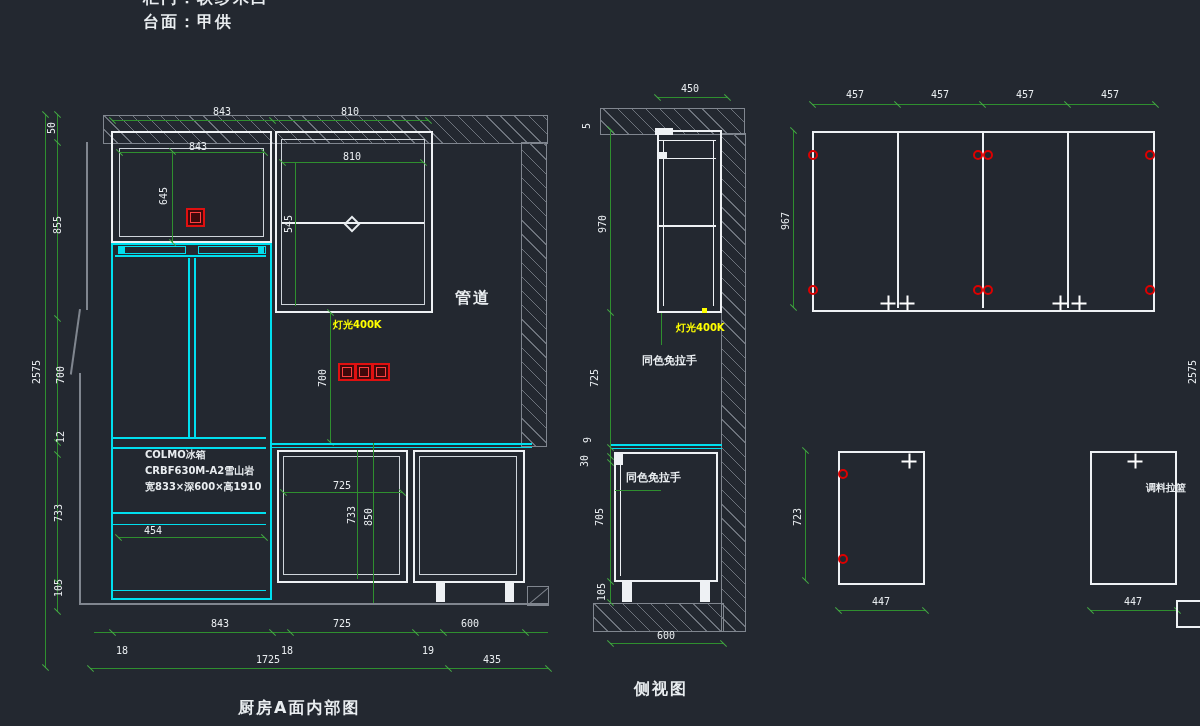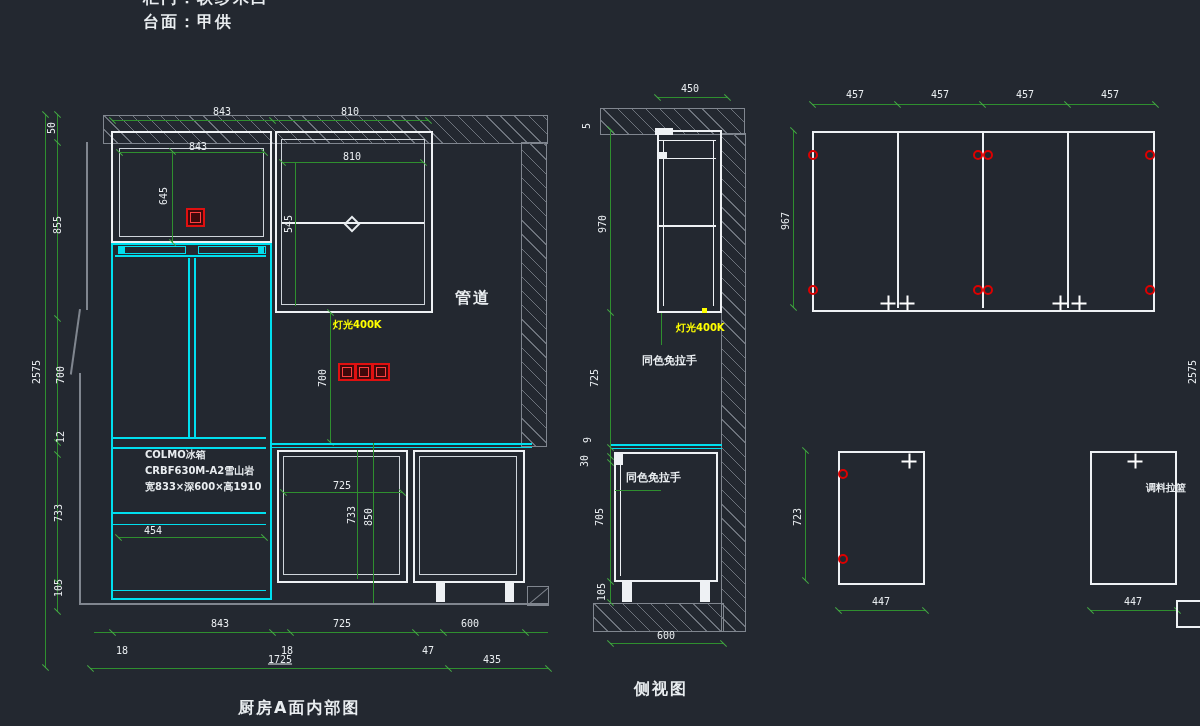--- a/index.html
+++ b/index.html
@@ -174,27 +174,27 @@
       <span class="tick" style="left: 192px; top: 0px;"></span>
       <span class="tick" style="left: 317px; top: 0px;"></span>
       <span class="tick" style="left: 345px; top: 0px;"></span>
       <span class="tick" style="left: 427px; top: 0px;"></span>
     </div>
   <div class="dim" style="left:220px;top:623px;">843</div>
   <div class="dim" style="left:342px;top:623px;">725</div>
   <div class="dim" style="left:470px;top:623px;">600</div>
   <div class="dim" style="left:122px;top:650px;">18</div>
   <div class="dim" style="left:287px;top:650px;">18</div>
-  <div class="dim" style="left:428px;top:650px;">47</div>
+  <div class="dim" style="left:428px;top:650px;">19</div>
   <div class="dh" style="left:90px;top:668px;width:458px;">
       <span class="tick" style="left: -4px; top: 0px;"></span>
       <span class="tick" style="left: 354px; top: 0px;"></span>
       <span class="tick" style="left: 454px; top: 0px;"></span>
     </div>
-  <div class="dim" style="left:280px;top:659px;text-decoration:underline;">1725</div>
+  <div class="dim" style="left:268px;top:659px;">1725</div>
   <div class="dim" style="left:492px;top:659px;">435</div>
   <div class="txt ttl" style="left:238px;top:698px;">厨房A面内部图</div>
 
   <div class="hatch" style="left:600px;top:108px;width:143px;height:25px;"></div>
   <div class="hatch" style="left:721px;top:133px;width:23px;height:497px;"></div>
   <div class="hatch" style="left:593px;top:603px;width:129px;height:27px;"></div>
 
   <div class="dh" style="left:657px;top:97px;width:70px;">
       <span class="tick" style="left: -4px; top: 0px;"></span>
       <span class="tick" style="left: 66px; top: 0px;"></span>

